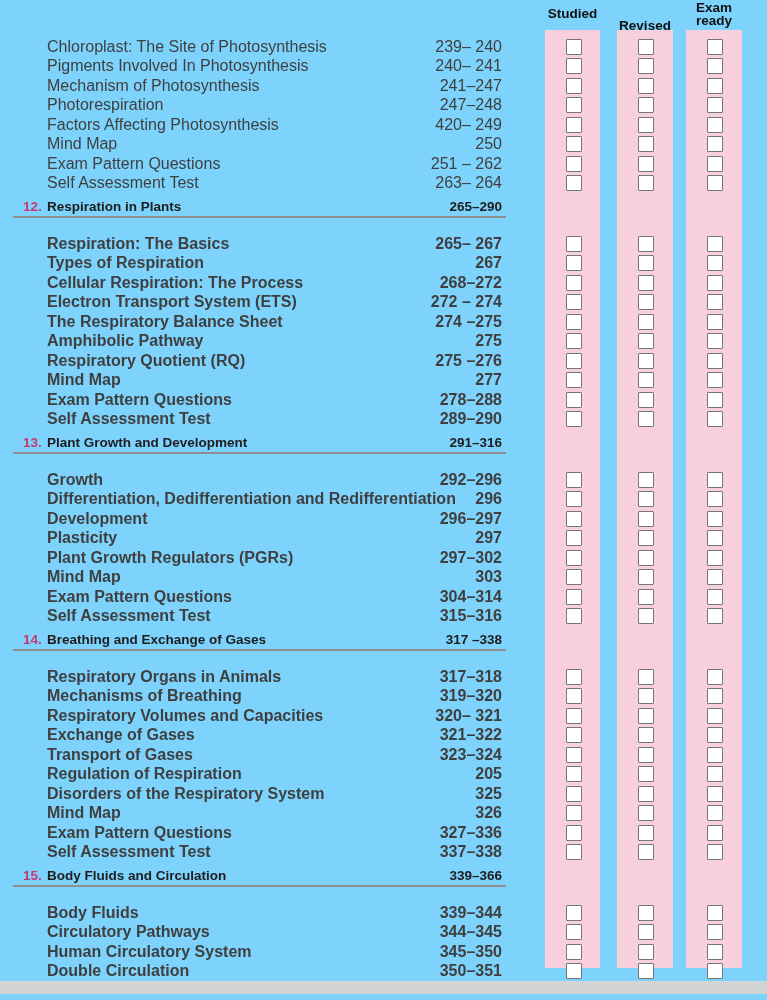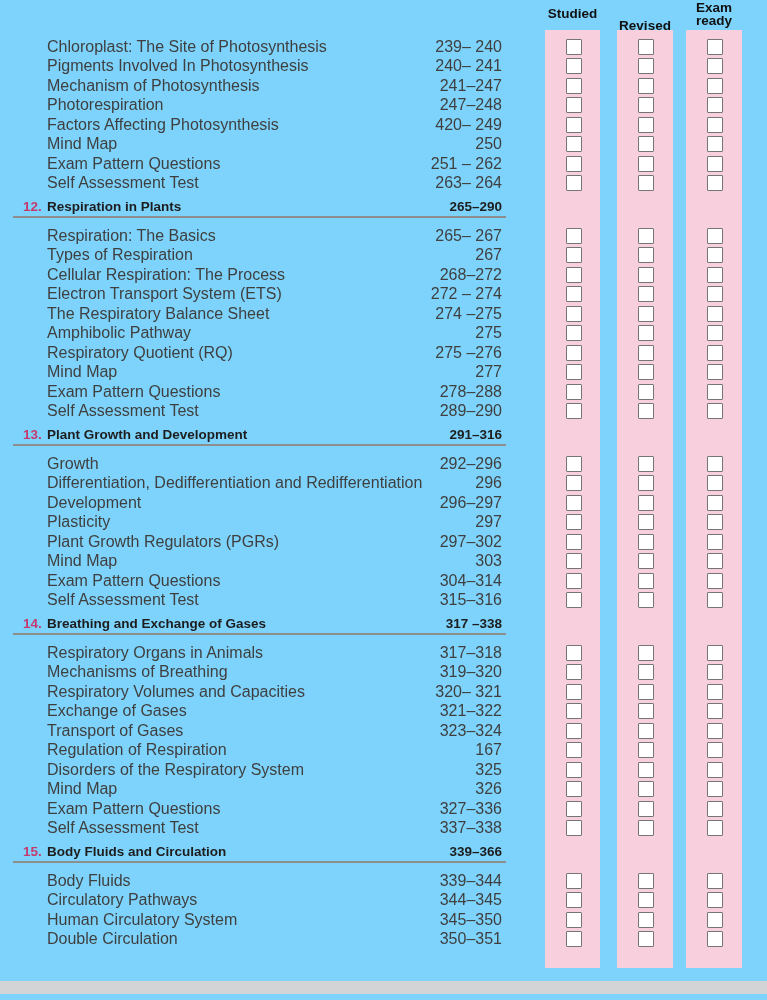--- a/index.html
+++ b/index.html
@@ -43,21 +43,21 @@
 
   .heading-row {
     height: 25px; align-items: flex-end; padding-bottom: 4px; box-sizing: border-box;
     font-weight: bold; font-size: 13.5px; color: var(--heading-text, #1d1d1d);
   }
   .heading-row .pages { font-weight: bold; }
   .heading-rule {
     position: absolute; left: 13px; width: 493px; bottom: 0; height: 0;
     border-bottom: 2px solid var(--rule-gray, #8e8e8e);
   }
-  .topics.after-heading { padding-top: 8px; }
+  .topics.after-heading { padding-top: 16px; font-weight: bold; }
 
   
   .cb {
     position: absolute; top: 50%; transform: translateY(-50%);
     width: 14px; height: 14px;
     background: var(--checkbox-fill, #ffffff);
     border: 1.5px solid var(--checkbox-border, #757575);
     border-radius: 1px;
   }
   .cb.c1 { left: 566px; }
@@ -363,21 +363,21 @@
             <div class="num"></div>
             <div class="title">Transport of Gases</div>
             <div class="pages">323–324</div>
             <div class="cb c1"></div>
             <div class="cb c2"></div>
             <div class="cb c3"></div>
           </div>
           <div class="row topic-row">
             <div class="num"></div>
             <div class="title">Regulation of Respiration</div>
-            <div class="pages">167</div>
+            <div class="pages">205</div>
             <div class="cb c1"></div>
             <div class="cb c2"></div>
             <div class="cb c3"></div>
           </div>
           <div class="row topic-row">
             <div class="num"></div>
             <div class="title">Disorders of the Respiratory System</div>
             <div class="pages">325</div>
             <div class="cb c1"></div>
             <div class="cb c2"></div>

